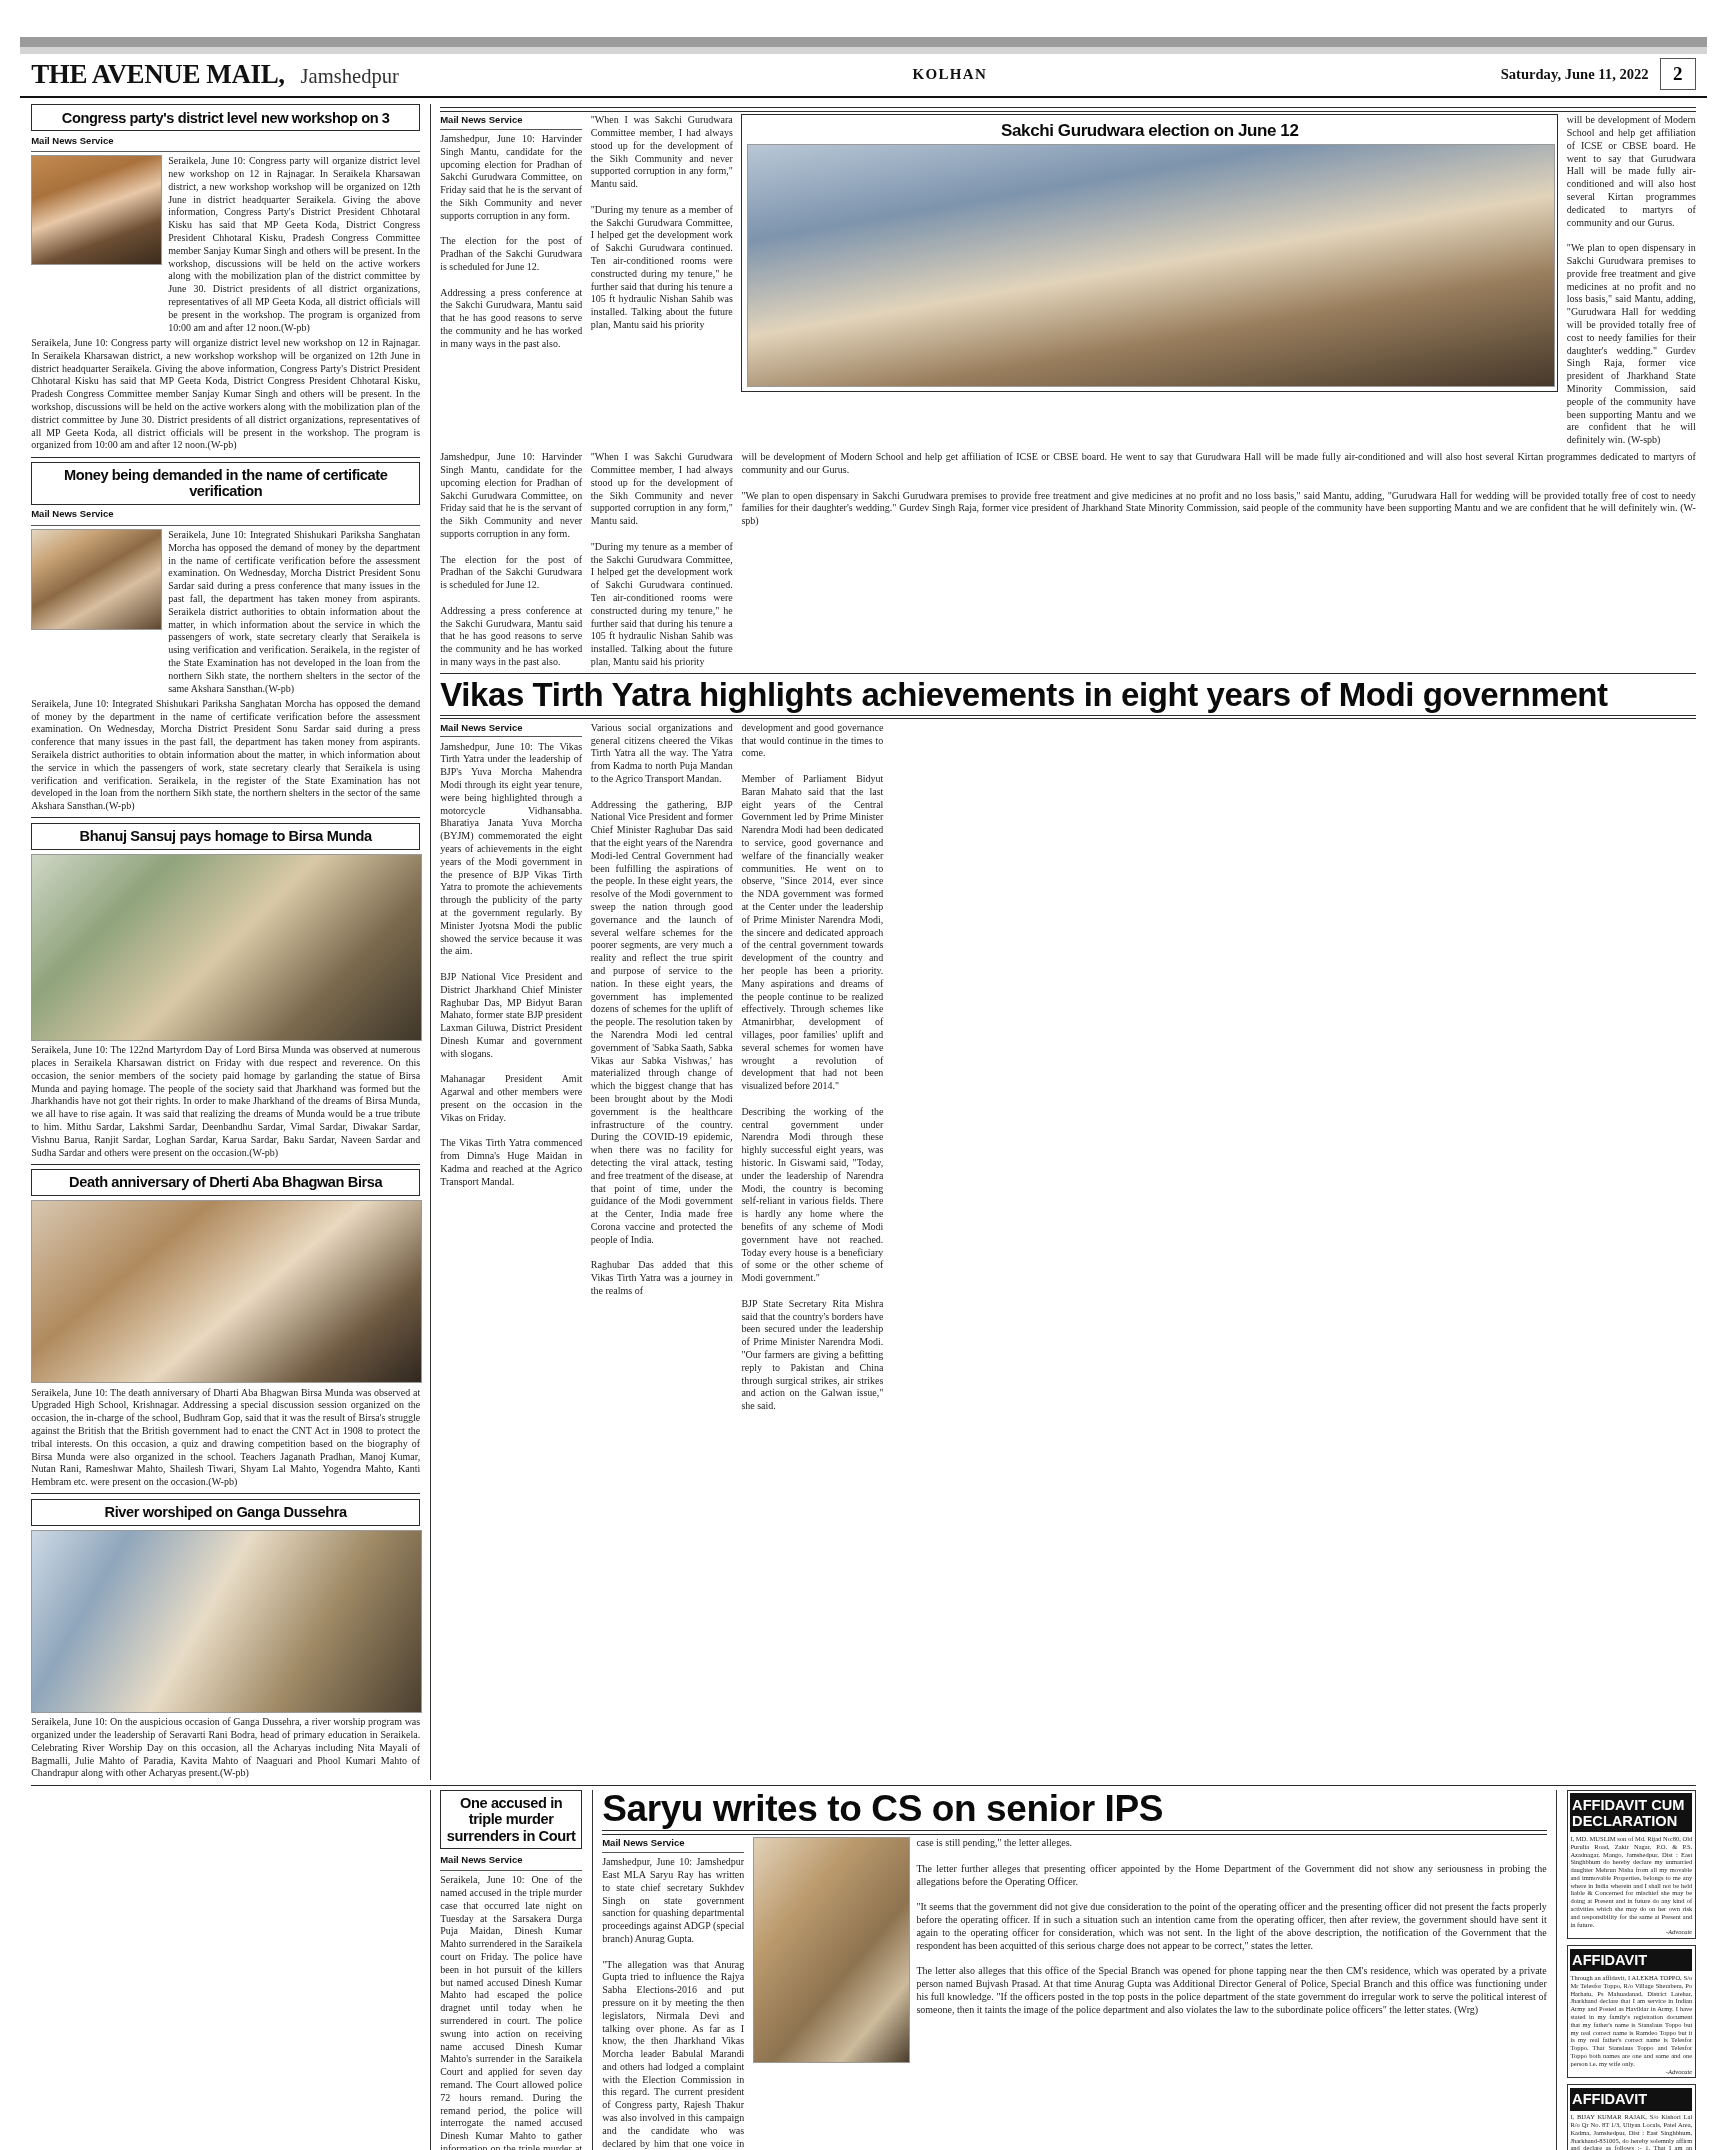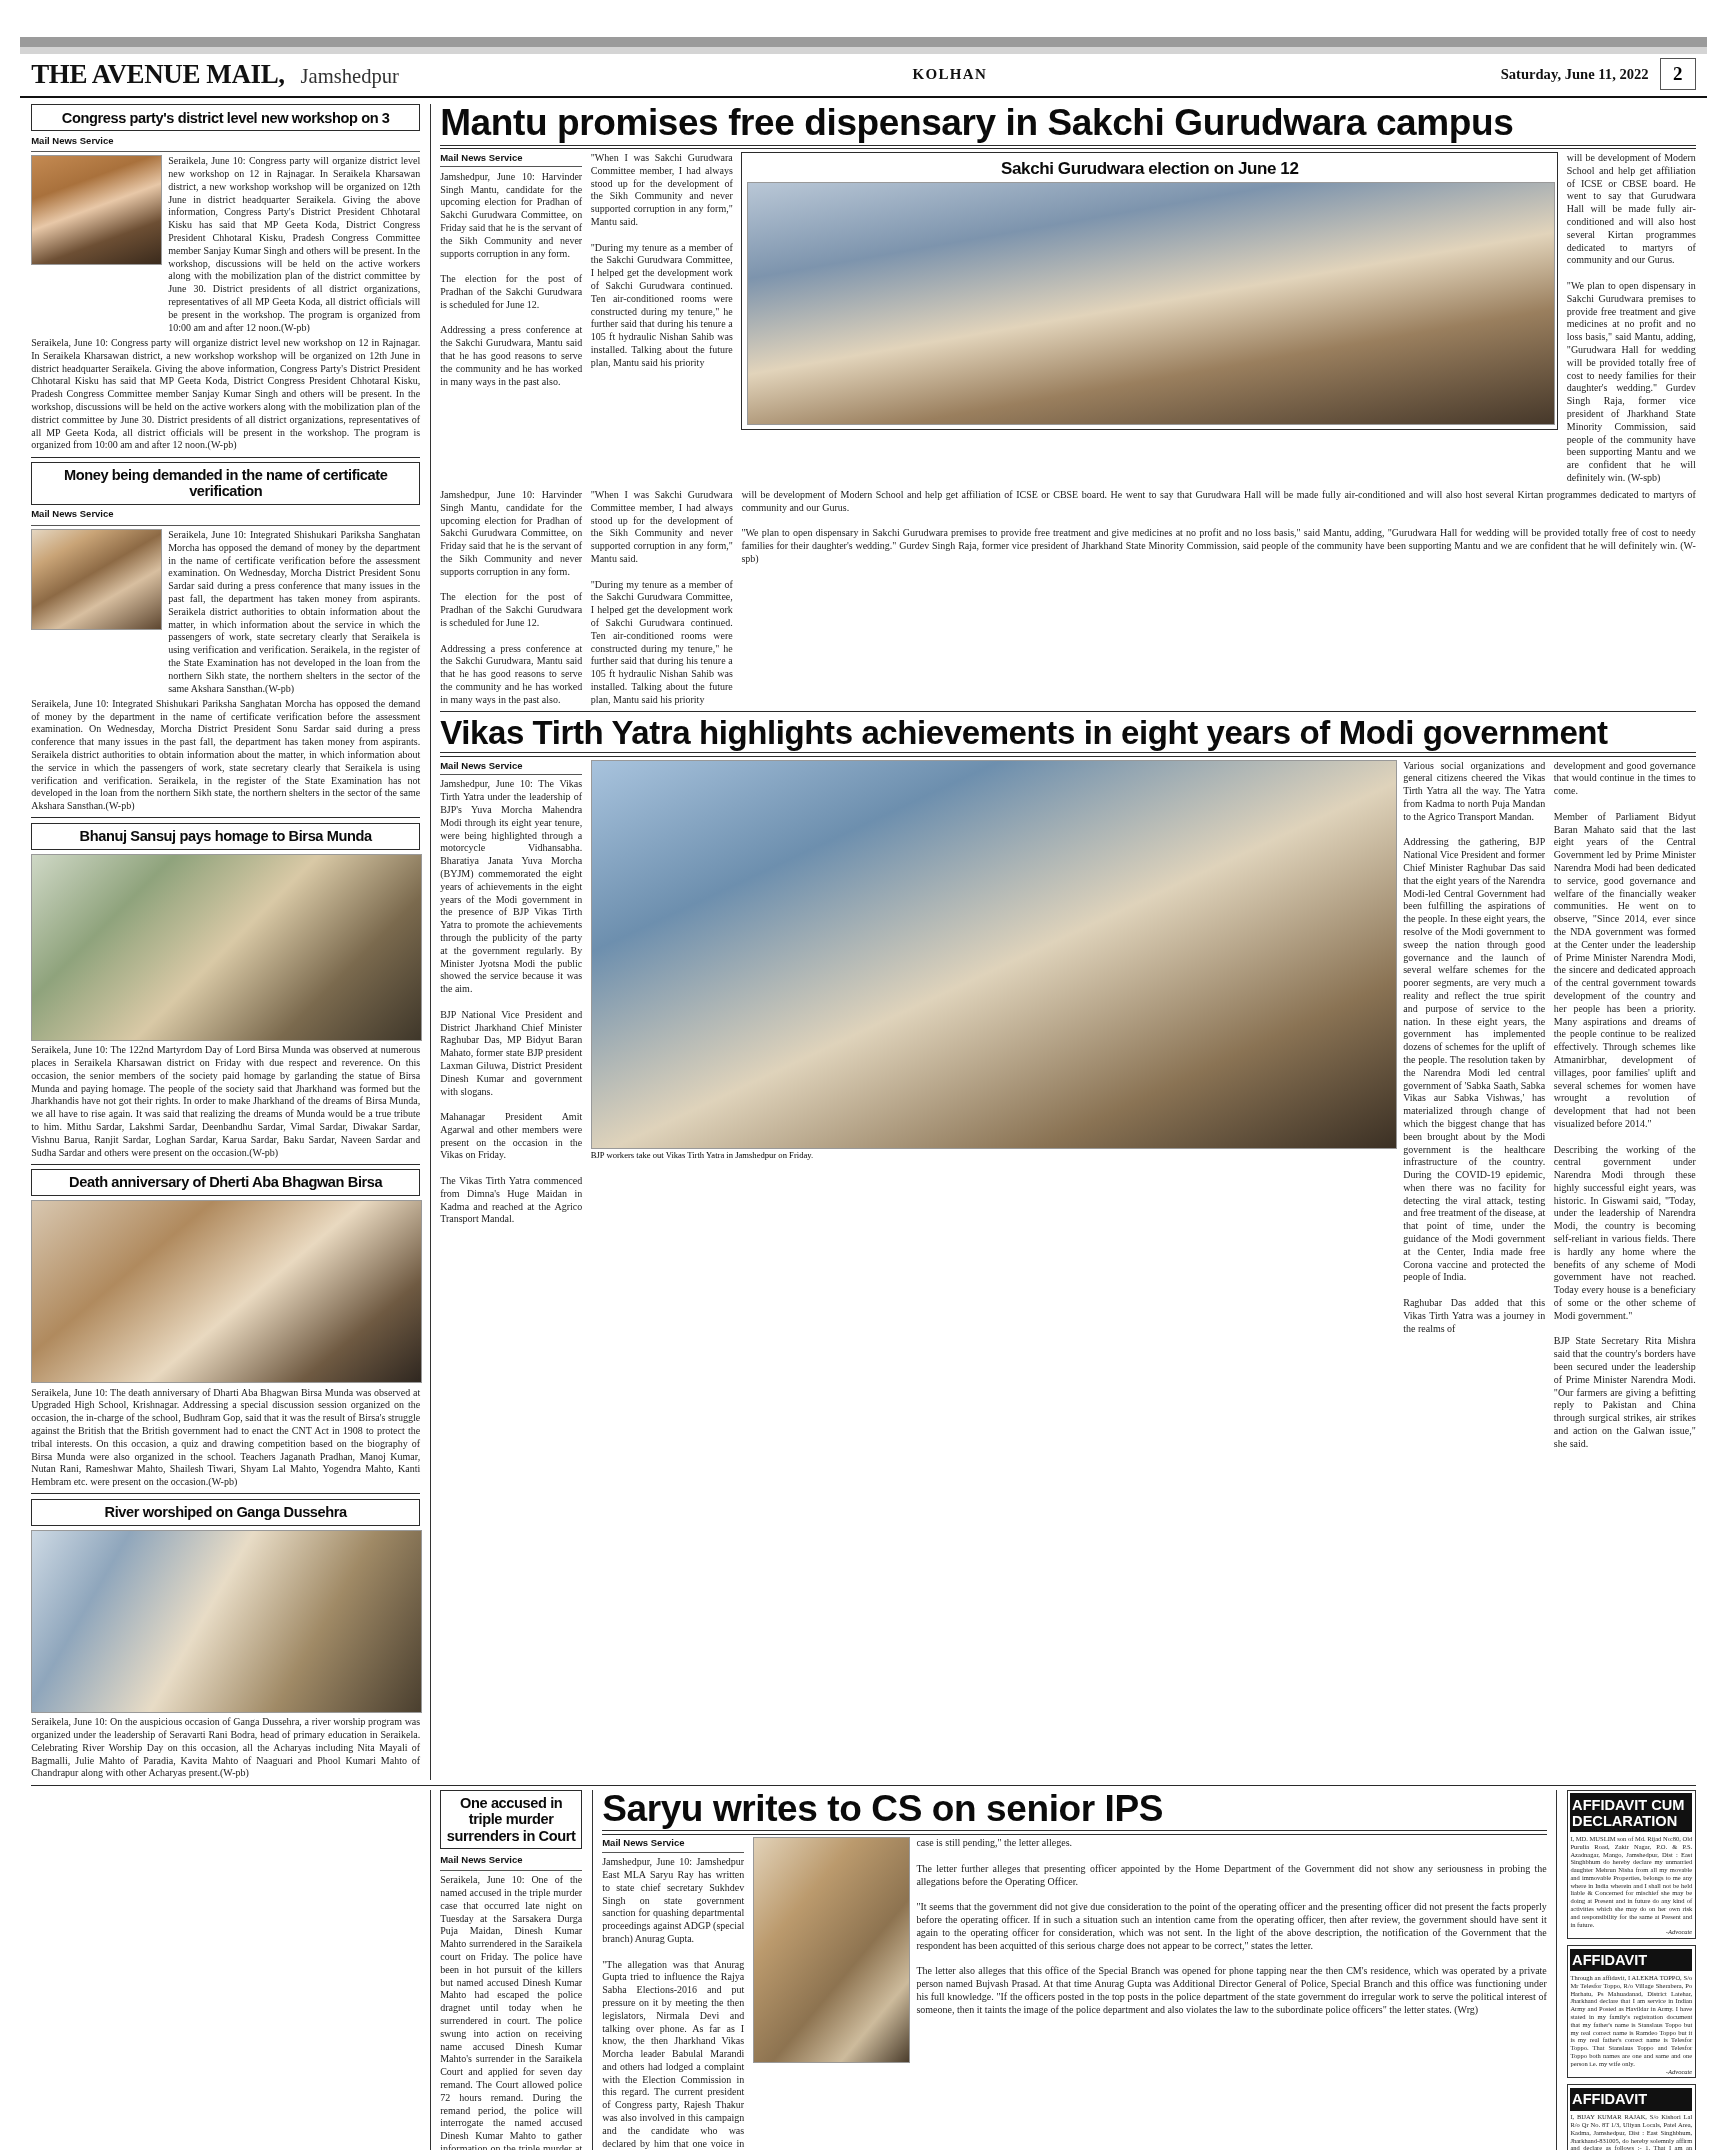--- a/index.html
+++ b/index.html
@@ -124,21 +124,20 @@
         </div>
         <div class="photo ph-h" style="width:100%;height:181px;margin-top:4.3px;"></div>
         <div class="body" style="margin-top:3.4px;">Seraikela, June 10: On the auspicious occasion of Ganga Dussehra, a river worship program was organized under the leadership of Seravarti Rani Bodra, head of primary education in Seraikela. Celebrating River Worship Day on this occasion, all the Acharyas including Nita Mayali of Bagmalli, Julie Mahto of Paradia, Kavita Mahto of Naaguari and Phool Kumari Mahto of Chandrapur along with other Acharyas present.(W-pb)</div>
       </div>
 
       <div class="col-sep"></div>
 
       <div class="col" style="flex:1;">
 
         <div>
-          <div class="hl hl-mega">Mantu promises free dispensary in Sakchi Gurudwara campus</div>
           <div class="hd-rule"></div>
           <div class="row" style="gap:8.6px;">
             <div class="col" style="width:142px;">
               <div class="kicker">Mail News Service</div>
               <div class="hrule-thin"></div>
               <div class="body" style="white-space:pre-line;">Jamshedpur, June 10: Harvinder Singh Mantu, candidate for the upcoming election for Pradhan of Sakchi Gurudwara Committee, on Friday said that he is the servant of the Sikh Community and never supports corruption in any form.
 
 The election for the post of Pradhan of the Sakchi Gurudwara is scheduled for June 12.
 
 Addressing a press conference at the Sakchi Gurudwara, Mantu said that he has good reasons to serve the community and he has worked in many ways in the past also.</div>
@@ -184,24 +183,20 @@
             <div class="col" style="width:142px;">
               <div class="kicker">Mail News Service</div>
               <div class="hrule-thin"></div>
               <div class="body" style="white-space:pre-line;">Jamshedpur, June 10: The Vikas Tirth Yatra under the leadership of BJP's Yuva Morcha Mahendra Modi through its eight year tenure, were being highlighted through a motorcycle Vidhansabha. Bharatiya Janata Yuva Morcha (BYJM) commemorated the eight years of achievements in the eight years of the Modi government in the presence of BJP Vikas Tirth Yatra to promote the achievements through the publicity of the party at the government regularly. By Minister Jyotsna Modi the public showed the service because it was the aim.
 
 BJP National Vice President and District Jharkhand Chief Minister Raghubar Das, MP Bidyut Baran Mahato, former state BJP president Laxman Giluwa, District President Dinesh Kumar and government with slogans.
 
 Mahanagar President Amit Agarwal and other members were present on the occasion in the Vikas on Friday.
 
 The Vikas Tirth Yatra commenced from Dimna's Huge Maidan in Kadma and reached at the Agrico Transport Mandal.</div>
-            </div>
-            <div class="col" style="flex:1;">
-              <div class="photo ph-f" style="width:100%;height:387px;"></div>
-              <div class="imgcap">BJP workers take out Vikas Tirth Yatra in Jamshedpur on Friday.</div>
             </div>
             <div class="col" style="width:142px;">
               <div class="body" style="white-space:pre-line;">Various social organizations and general citizens cheered the Vikas Tirth Yatra all the way. The Yatra from Kadma to north Puja Mandan to the Agrico Transport Mandan.
 
 Addressing the gathering, BJP National Vice President and former Chief Minister Raghubar Das said that the eight years of the Narendra Modi-led Central Government had been fulfilling the aspirations of the people. In these eight years, the resolve of the Modi government to sweep the nation through good governance and the launch of several welfare schemes for the poorer segments, are very much a reality and reflect the true spirit and purpose of service to the nation. In these eight years, the government has implemented dozens of schemes for the uplift of the people. The resolution taken by the Narendra Modi led central government of 'Sabka Saath, Sabka Vikas aur Sabka Vishwas,' has materialized through change of which the biggest change that has been brought about by the Modi government is the healthcare infrastructure of the country. During the COVID-19 epidemic, when there was no facility for detecting the viral attack, testing and free treatment of the disease, at that point of time, under the guidance of the Modi government at the Center, India made free Corona vaccine and protected the people of India.
 
 Raghubar Das added that this Vikas Tirth Yatra was a journey in the realms of</div>
             </div>
             <div class="col" style="width:142px;">
               <div class="body" style="white-space:pre-line;">development and good governance that would continue in the times to come.

